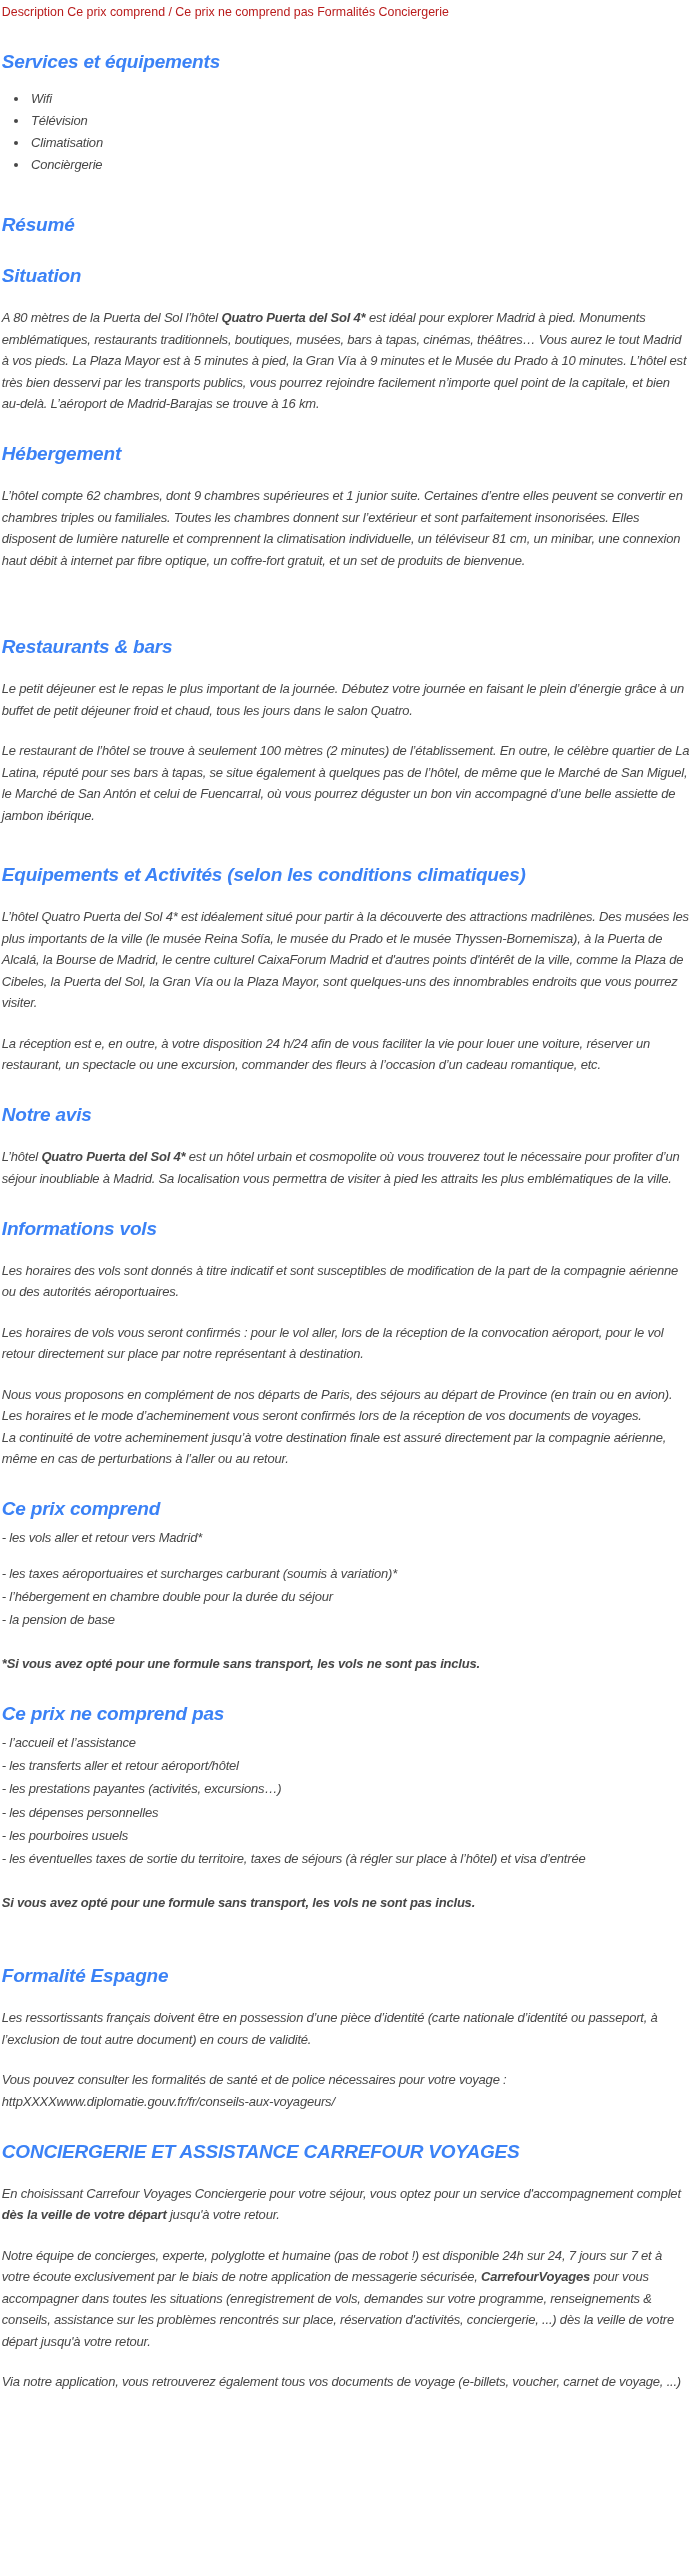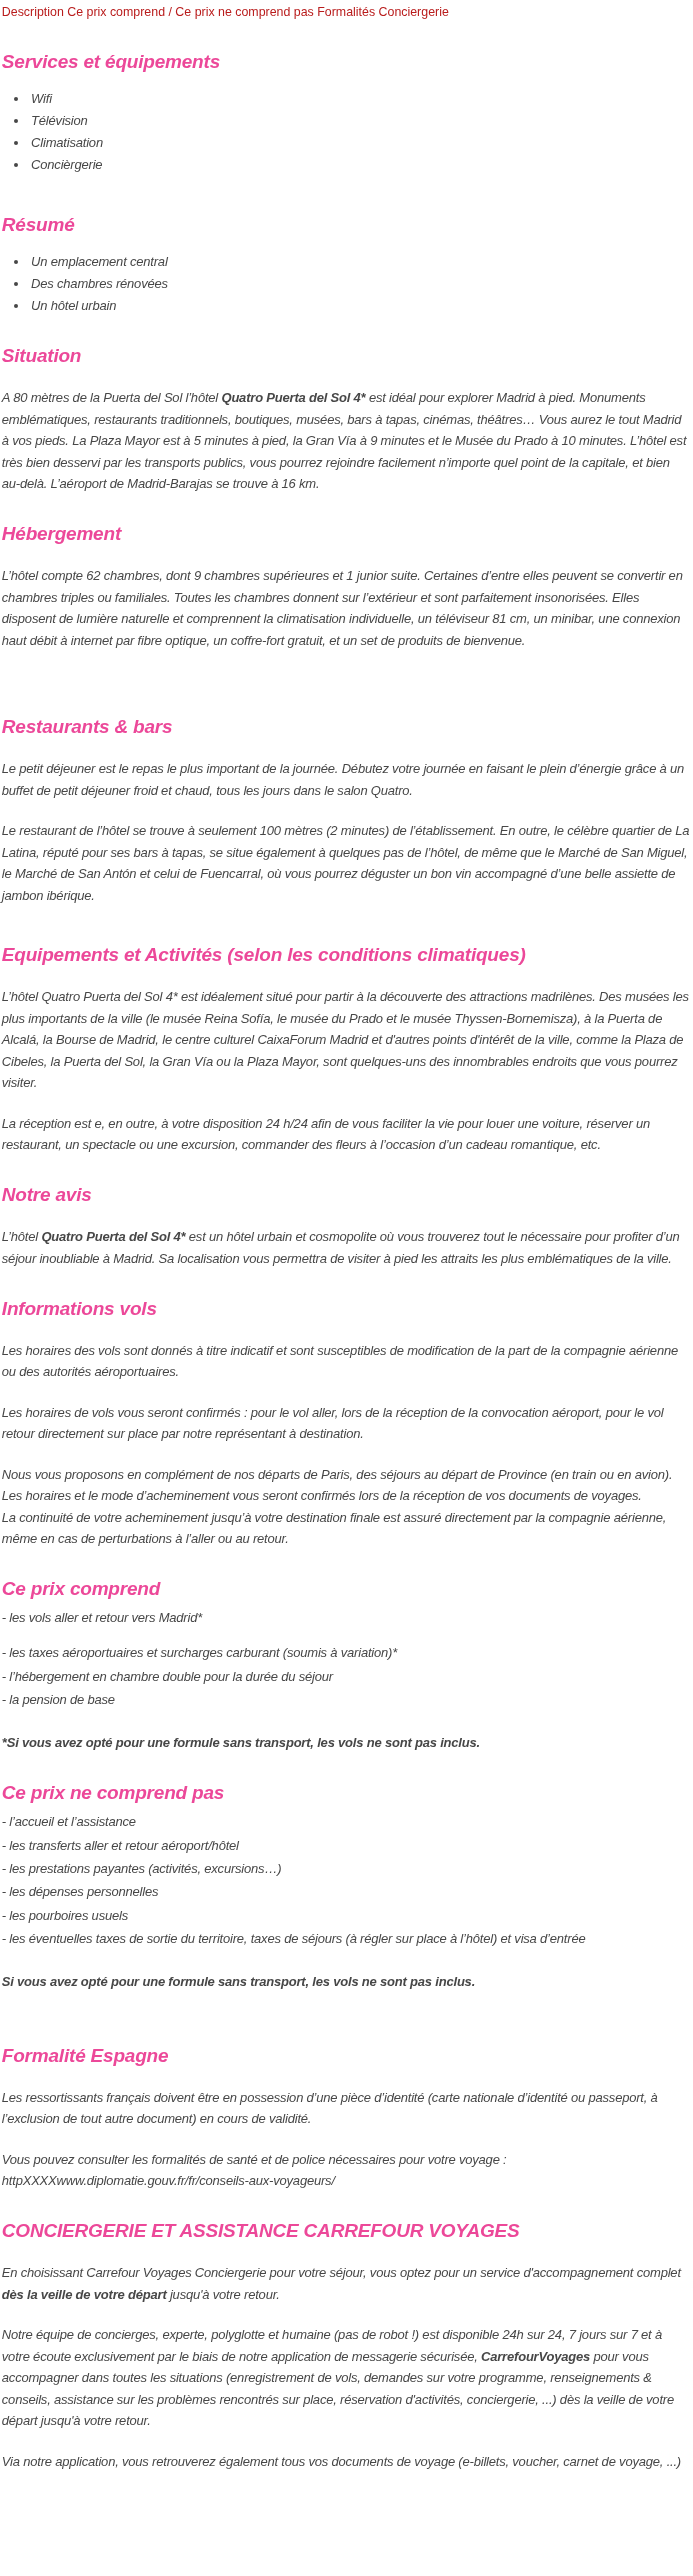--- a/index.html
+++ b/index.html
@@ -24,21 +24,21 @@
     color: #3d3d3d;
     font-style: normal;
   }
   .tabs a {
     color: #b91c1c;
     text-decoration: none;
     cursor: pointer;
   }
   
   h2 {
-    color: #ec4899;
+    color: #3b82f6;
     font-size: 19px;
     line-height: 24px;
     font-weight: bold;
     font-style: italic;
     margin: 31px 0 0 0;
     letter-spacing: -0.2px;
   }
   h2.mt-first { margin-top: 30px; }
   h2.mt-xl   { margin-top: 64px; }
   h2.mt-lg   { margin-top: 51px; }
@@ -94,25 +94,20 @@
     <ul>
       <li>Wifi</li>
       <li>Télévision</li>
       <li>Climatisation</li>
       <li>Concièrgerie</li>
     </ul>
   </section>
 
   <section>
     <h2 class="mt-md">Résumé</h2>
-    <ul>
-      <li>Un emplacement central</li>
-      <li>Des chambres rénovées</li>
-      <li>Un hôtel urbain</li>
-    </ul>
   </section>
 
   <section>
     <h2 class="mt-sm">Situation</h2>
     <p><span>A 80 mètres de la Puerta del Sol l’hôtel </span><strong>Quatro Puerta del Sol 4*</strong><span> est idéal pour explorer Madrid à pied. Monuments emblématiques, restaurants traditionnels, boutiques, musées, bars à tapas, cinémas, théâtres… Vous aurez le tout Madrid à vos pieds. La Plaza Mayor est à 5 minutes à pied, la Gran Vía à 9 minutes et le Musée du Prado à 10 minutes. L’hôtel est très bien desservi par les transports publics, vous pourrez rejoindre facilement n’importe quel point de la capitale, et bien au-delà. L’aéroport de Madrid-Barajas se trouve à 16 km.</span></p>
   </section>
 
   <section>
     <h2 class="mt-sm">Hébergement</h2>
     <p>L’hôtel compte 62 chambres, dont 9 chambres supérieures et 1 junior suite. Certaines d’entre elles peuvent se convertir en chambres triples ou familiales. Toutes les chambres donnent sur l’extérieur et sont parfaitement insonorisées. Elles disposent de lumière naturelle et comprennent la climatisation individuelle, un téléviseur 81 cm, un minibar, une connexion haut débit à internet par fibre optique, un coffre-fort gratuit, et un set de produits de bienvenue.</p>

